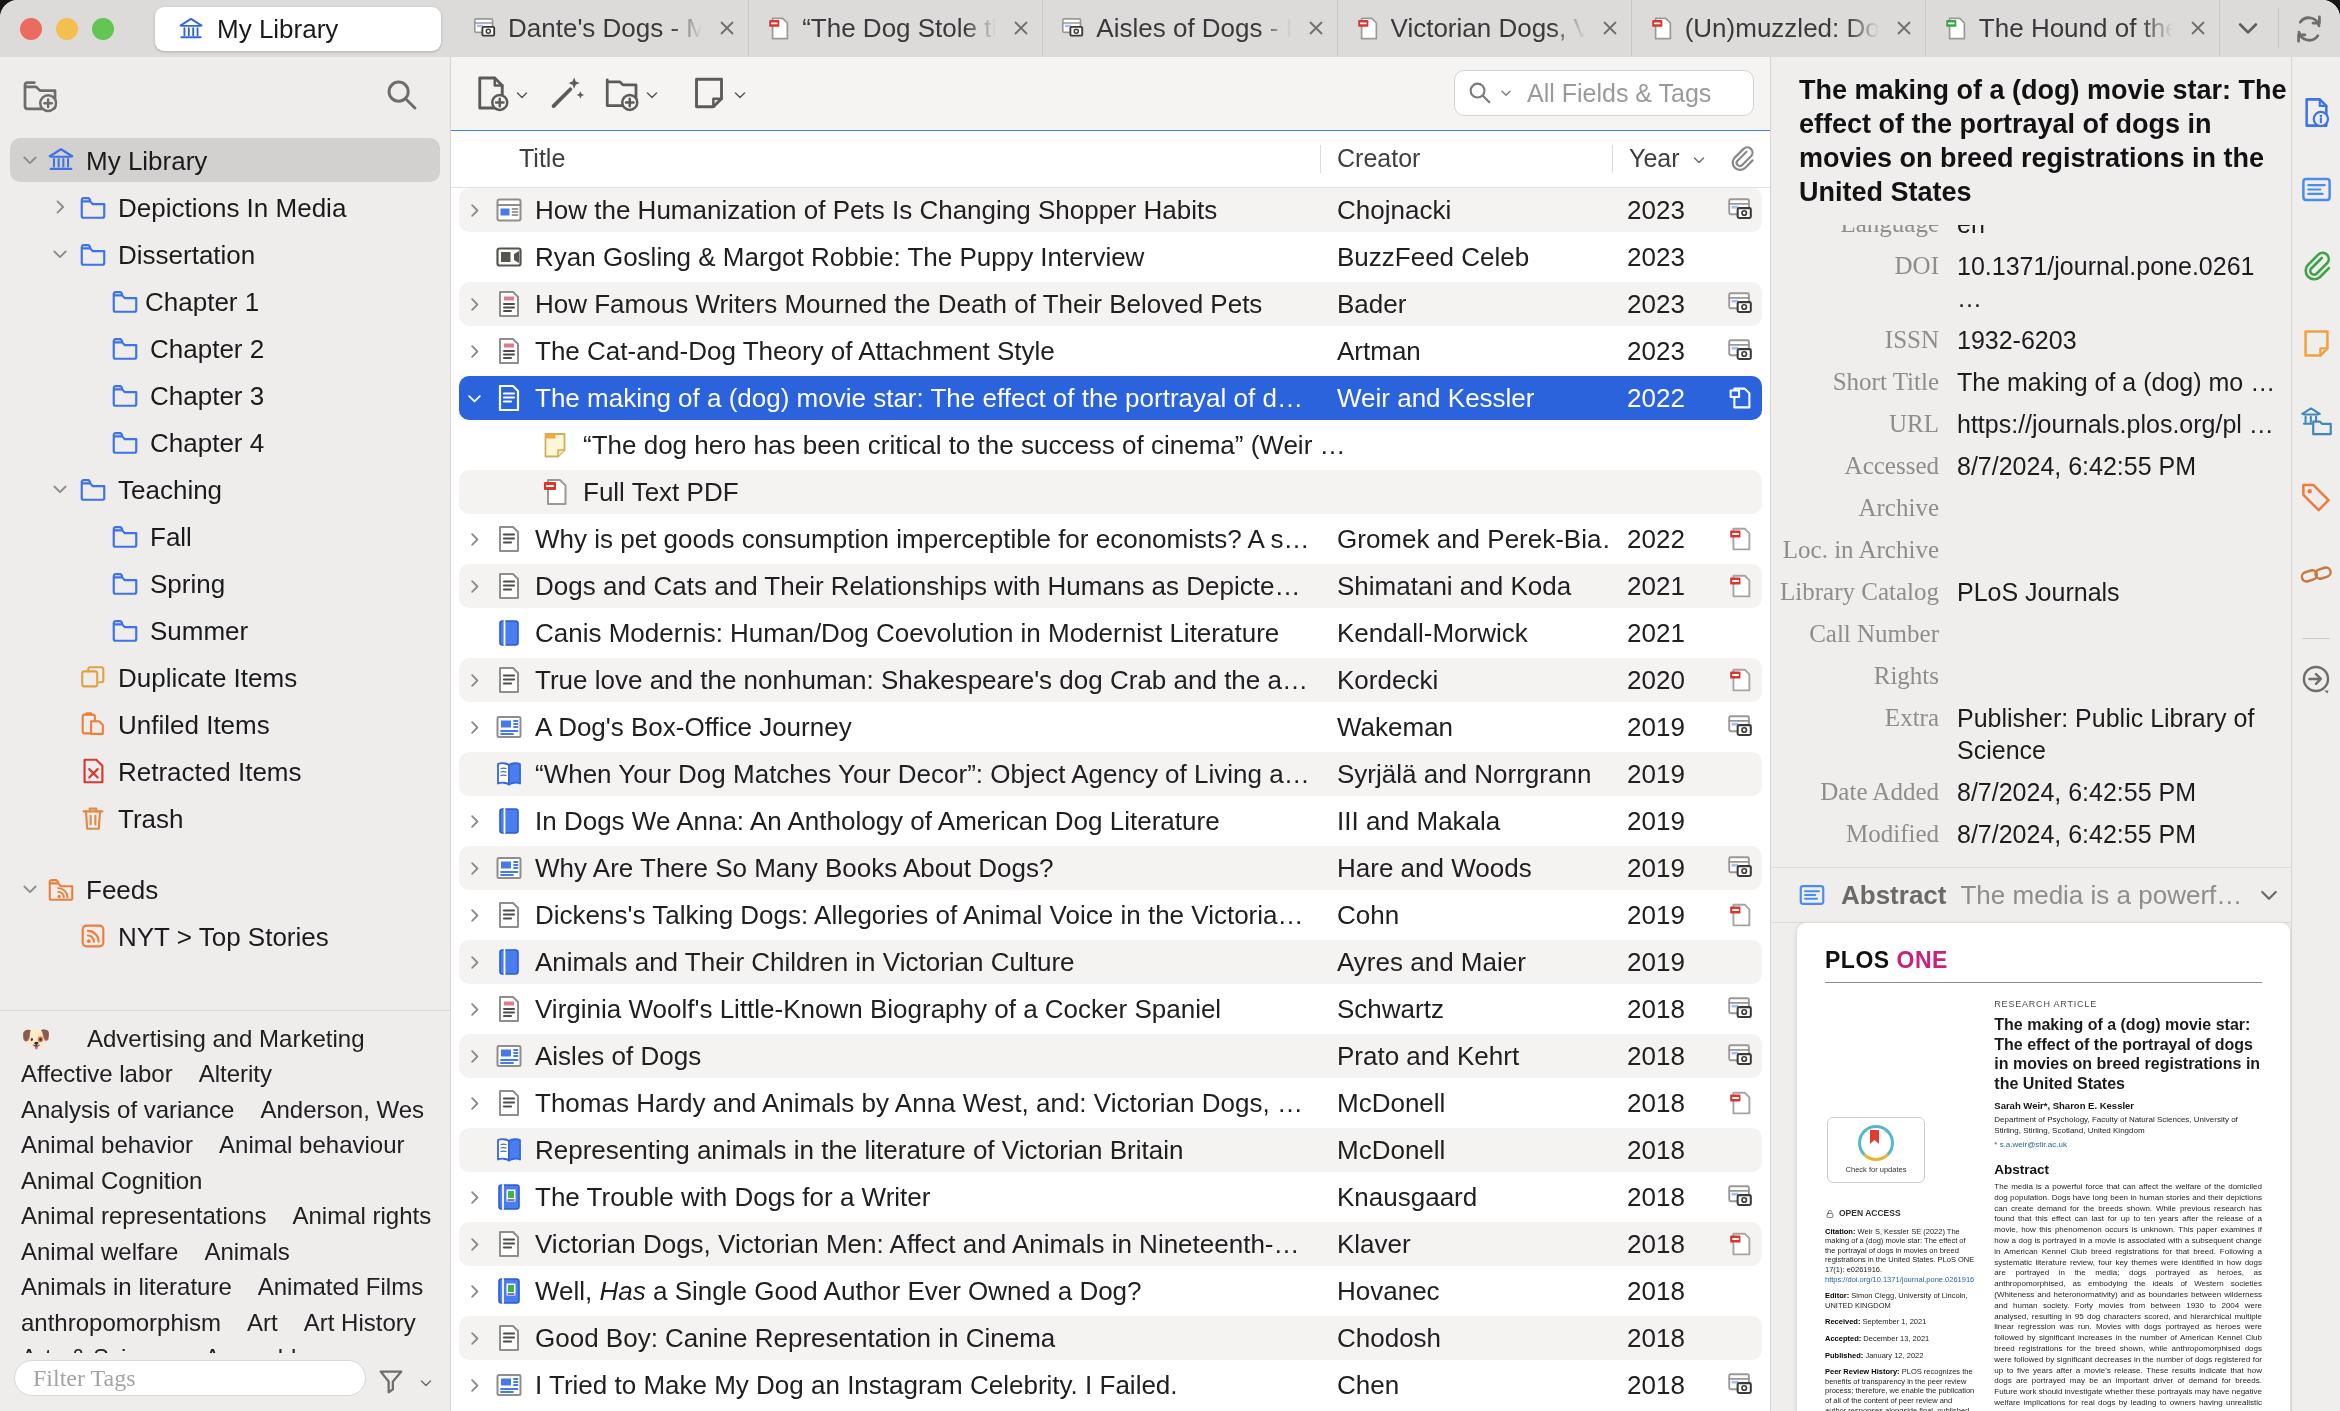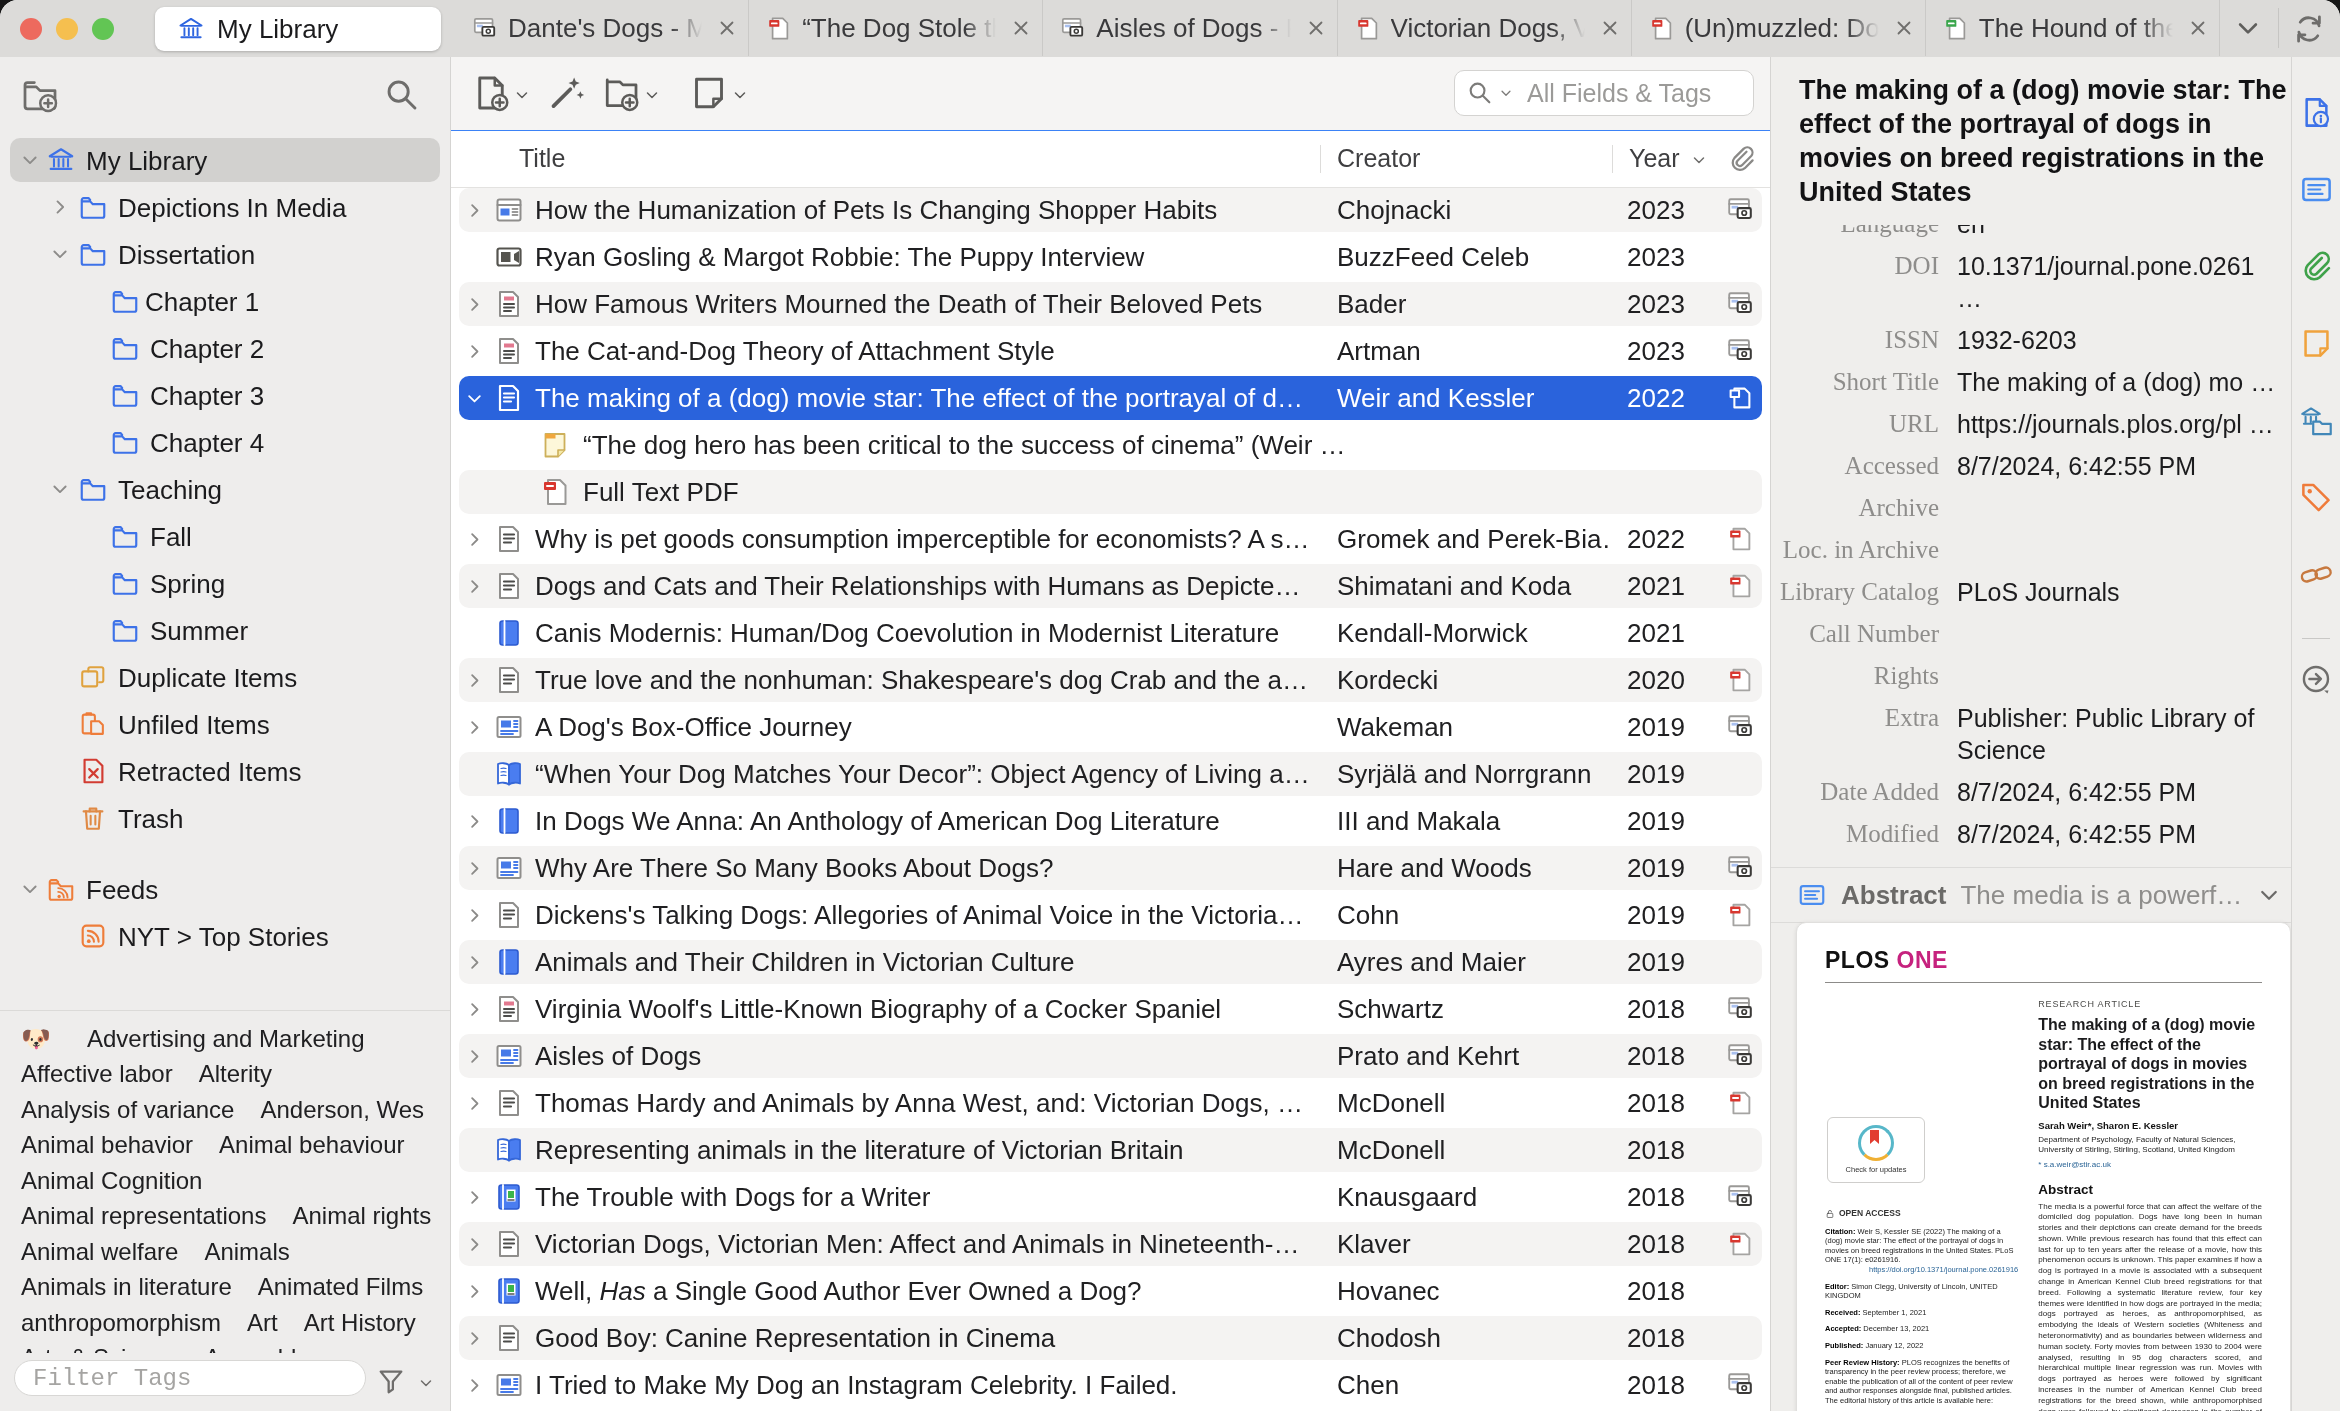--- a/index.html
+++ b/index.html
@@ -35,21 +35,21 @@
   .trow .hl{position:absolute;left:10px;right:10px;top:1px;bottom:2px;border-radius:10px;}
   .trow.sel .hl{background:#d2d1cf;}
   .trow .tchev{position:absolute;top:13px;width:20px;height:20px;color:#8d8c8a;}
   .trow .ticon{position:absolute;top:8px;width:30px;height:30px;}
   .trow .tlab{position:absolute;top:9px;font-size:26px;color:#1b1b1d;white-space:nowrap;}
   .tree-gap{height:24px;}
   .tagsec{position:absolute;left:0;right:0;top:953px;bottom:58px;border-top:1px solid #dbdad8;overflow:hidden;padding-top:10px;}
   .tagrow{height:35.5px;padding-left:21px;font-size:24px;color:#202022;white-space:nowrap;display:flex;align-items:center;gap:26px;}
   .tagrow .emoji{font-size:24px;width:40px;}
   .filterbar{position:absolute;left:0;right:0;bottom:0;height:58px;background:#eeedec;}
-  .filter-input{position:absolute;left:14px;top:7px;width:352px;height:36px;background:#fff;border:1px solid #d8d7d5;border-radius:21px;font-size:24px;color:#1b1b1d;padding:0 18px;box-sizing:border-box;font-family:Liberation Mono, monospace;}
+  .filter-input{position:absolute;left:14px;top:7px;width:352px;height:36px;background:#fff;border:1px solid #d8d7d5;border-radius:21px;font-size:24px;color:#1b1b1d;padding:0 18px;box-sizing:border-box;font-family:Liberation Serif, serif;}
   .filter-input::placeholder{color:#a5a4a2;}
   .funnel{position:absolute;right:44px;top:13px;width:30px;height:30px;color:#6e6d6b;}
   .funnel-chev{position:absolute;right:16px;top:22px;width:16px;height:16px;color:#6e6d6b;}
   
   .toolbar{position:relative;height:73px;background:#f5f4f3;border-bottom:1px solid #3b82f6;}
   .tbtn{position:absolute;top:16px;width:40px;height:40px;color:#5c5b59;}
   .tbtn-chev{position:absolute;top:30px;width:16px;height:16px;color:#5c5b59;}
   .search-pill{position:absolute;right:16px;top:13px;width:300px;height:46px;background:#fff;border:1px solid #d4d3d1;border-radius:10px;display:flex;align-items:center;padding:0 12px;box-sizing:border-box;gap:6px;}
   .search-pill .mag{width:26px;height:26px;color:#7c7b79;}
   .search-pill .schev{width:14px;height:14px;color:#7c7b79;}
@@ -101,21 +101,21 @@
   .pabsh{font-size:13.5px;font-weight:600;color:#111;margin:13px 0 5px;}
   .pabst{font-size:8px;line-height:10.8px;text-align:justify;color:#1f1f1f;}
   .badge{width:88px;border:1px solid #cfcecc;border-radius:6px;padding:7px 4px;text-align:center;margin:118px 0 26px 2px;}
   .badge .ring{width:30px;height:30px;border-radius:50%;border:3.5px solid #57b7c9;border-bottom-color:#f0b034;margin:0 auto 4px;position:relative;}
   .badge .bk{position:absolute;left:9px;top:2px;width:9px;height:14px;background:#e23c30;clip-path:polygon(0 0,100% 0,100% 100%,50% 72%,0 100%);}
   .badge .btxt{font-size:7.5px;color:#333;}
   .oa{font-size:8.5px;font-weight:bold;color:#333;display:flex;align-items:center;gap:4px;margin-bottom:8px;}
   .oa .lock{width:10px;height:10px;color:#555;}
   .pmeta{margin-bottom:7px;}
   .pmeta b{color:#000;}
-  .plink{color:#2a6496;margin-left:44px;}
+  .plink{color:#2a6496;}
   
   .istrip{position:absolute;right:0;top:0;bottom:0;width:49px;border-left:1px solid #d6d5d3;background:#efeeec;}
   .istrip .si{position:absolute;left:7px;width:35px;height:35px;}
   .istrip .sdiv{position:absolute;left:10px;width:28px;height:1px;background:#c9c8c6;}
   .c-blue{color:#3d72e8;} .c-lblue{color:#4a8df0;} .c-green{color:#3fa24a;} .c-orange{color:#f0a23c;}
   .c-teal{color:#4187b8;} .c-tag{color:#ef7b3a;} .c-rel{color:#c7793f;} .c-gray{color:#6f6e6c;}
 </style>
 </head>
 <body>
 

